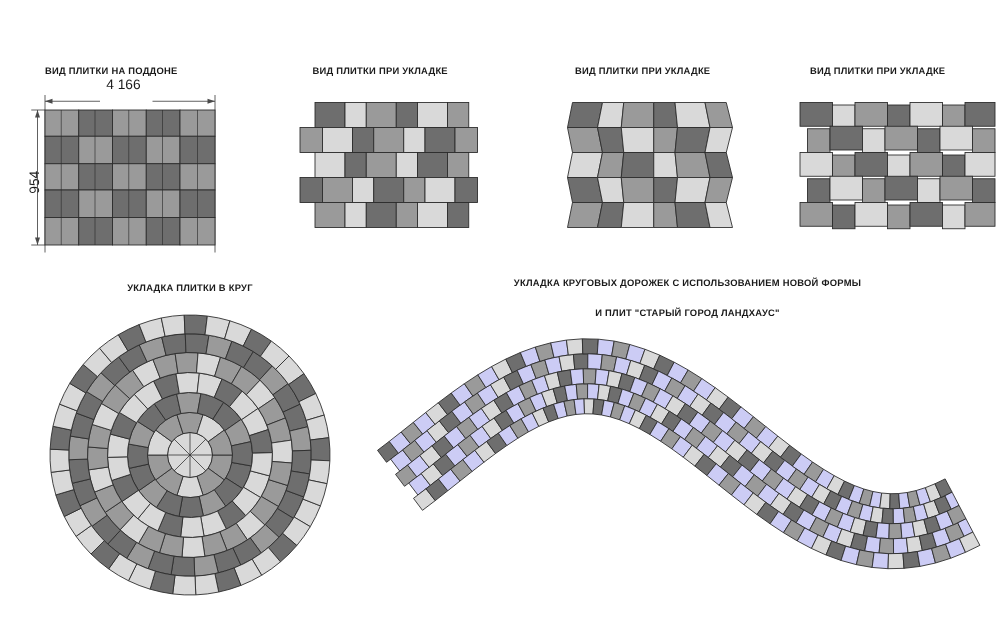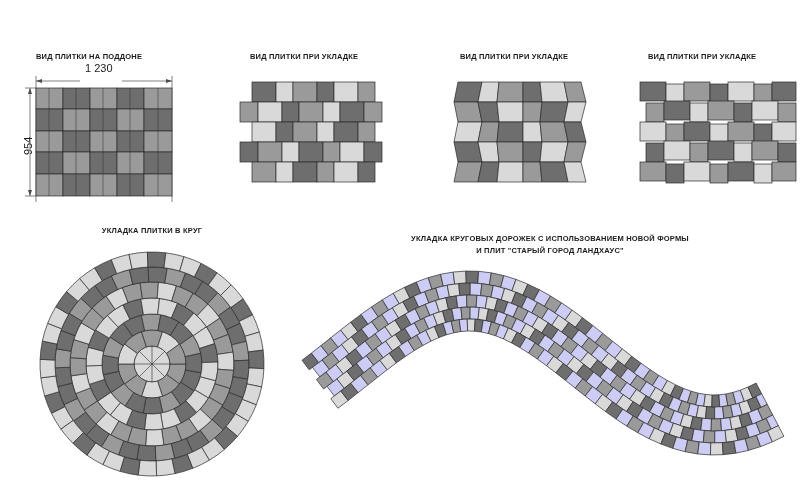--- a/index.html
+++ b/index.html
@@ -52,24 +52,24 @@
 </head>
 <body>
 
 <div class="stage">
 
   <div class="caption" style="left:36px; top:52px;">ВИД ПЛИТКИ НА ПОДДОНЕ</div>
   <div class="caption" style="left:250px; top:52px;">ВИД ПЛИТКИ ПРИ УКЛАДКЕ</div>
   <div class="caption" style="left:460px; top:52px;">ВИД ПЛИТКИ ПРИ УКЛАДКЕ</div>
   <div class="caption" style="left:648px; top:52px;">ВИД ПЛИТКИ ПРИ УКЛАДКЕ</div>
   <div class="caption center" style="left:152px; top:226px;">УКЛАДКА ПЛИТКИ В КРУГ</div>
-  <div class="caption center" style="left:550px; top:234px;">УКЛАДКА КРУГОВЫХ ДОРОЖЕК С ИСПОЛЬЗОВАНИЕМ НОВОЙ ФОРМЫ</div>
+  <div class="caption center" style="left:550px; top:222px;">УКЛАДКА КРУГОВЫХ ДОРОЖЕК С ИСПОЛЬЗОВАНИЕМ НОВОЙ ФОРМЫ</div>
   <div class="caption center" style="left:550px; top:246px;">И ПЛИТ "СТАРЫЙ ГОРОД ЛАНДХАУС"</div>
 
-  <div class="dim-label" style="left:85px; top:62px; font-size:11px;">1 230</div>
+  <div class="dim-label" style="left:85px; top:62px; font-size:11px;">4 166</div>
   <div class="dim-label vertical" style="left:22px; top:155px; font-size:11px;">954</div>
 
   <div class="panel" style="left:0px; top:60px;">
     <svg width="220" height="160" viewBox="0 0 220 160">
 
       <g stroke="#4a4a4a" stroke-width="0.7" fill="none">
         <line x1="36" y1="16" x2="36" y2="142"></line>
         <line x1="172" y1="16" x2="172" y2="142"></line>
         <line x1="36" y1="21" x2="80" y2="21"></line>
         <line x1="122" y1="21" x2="172" y2="21"></line>

